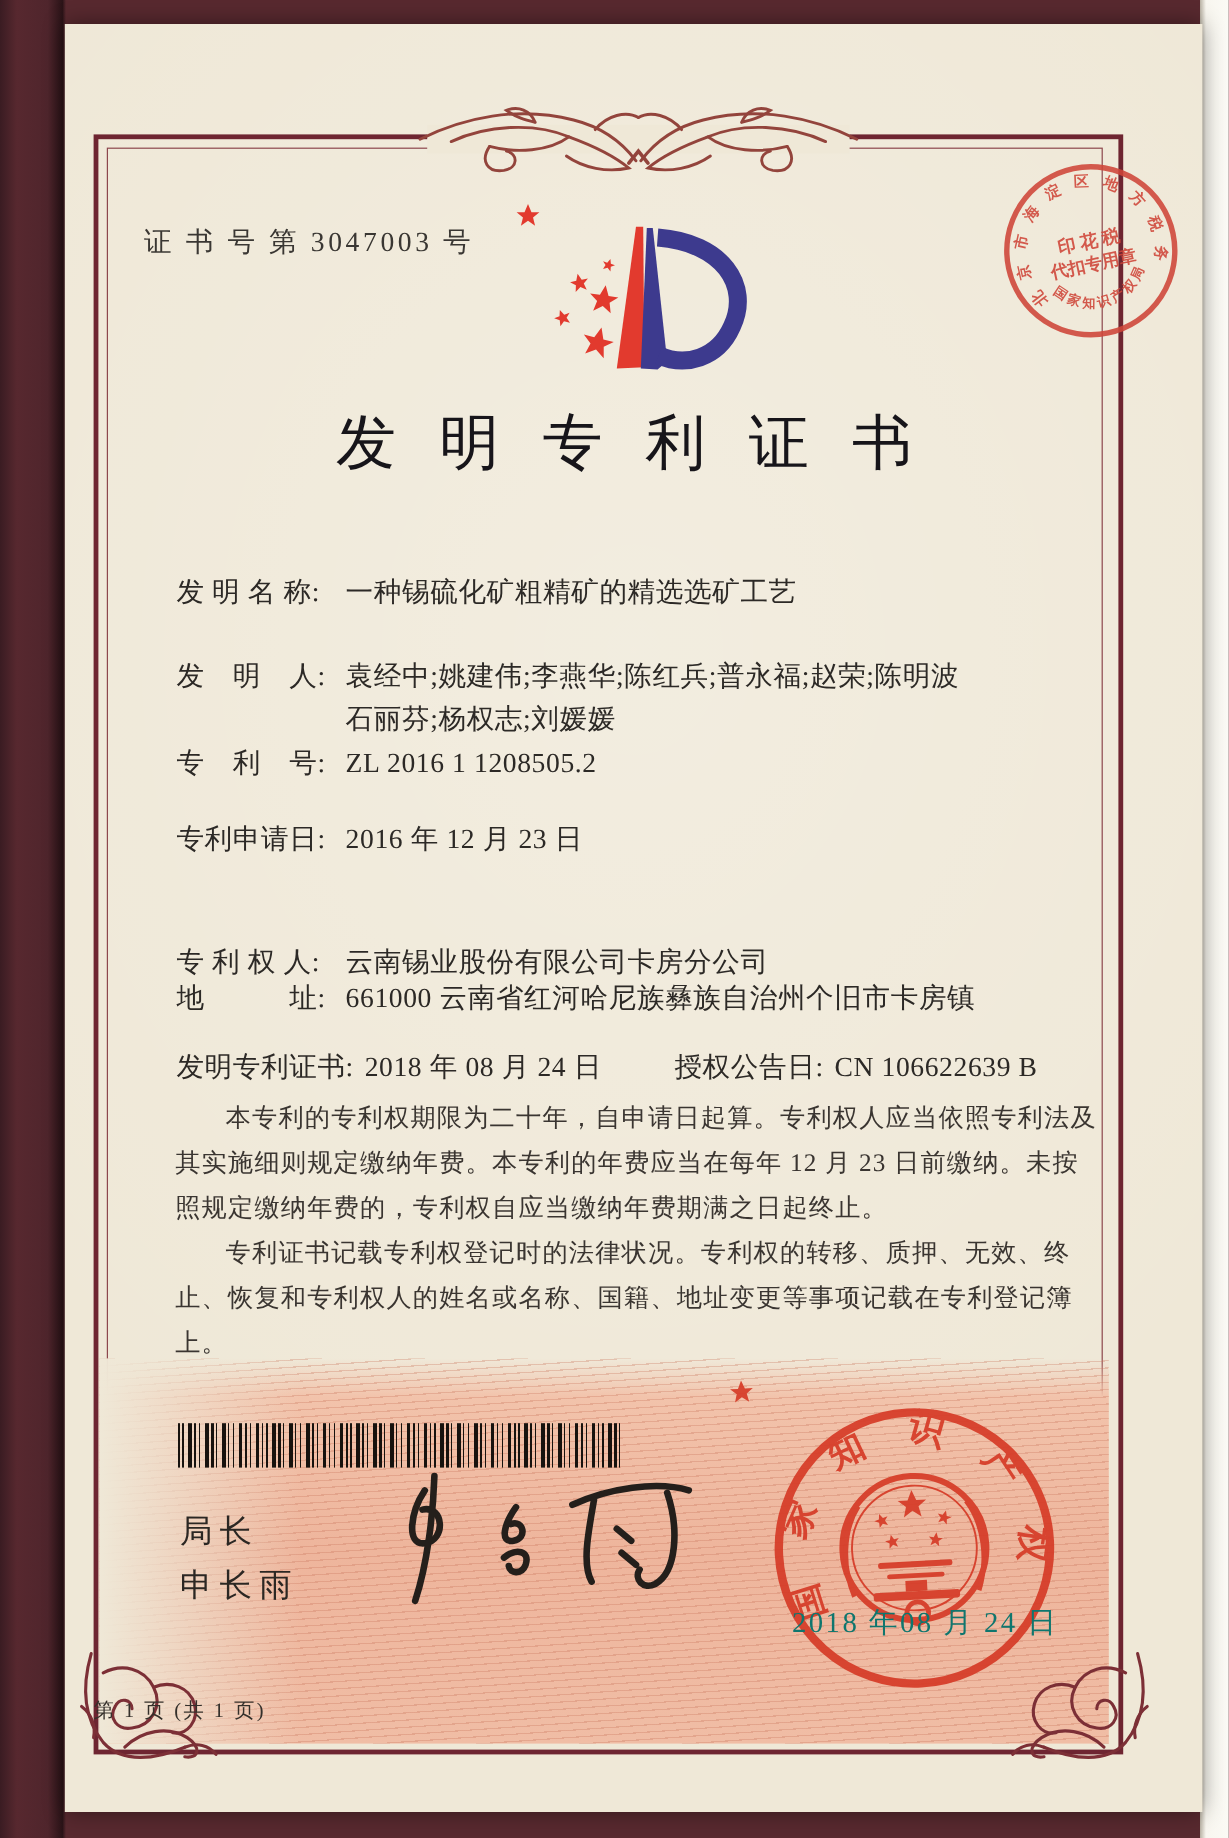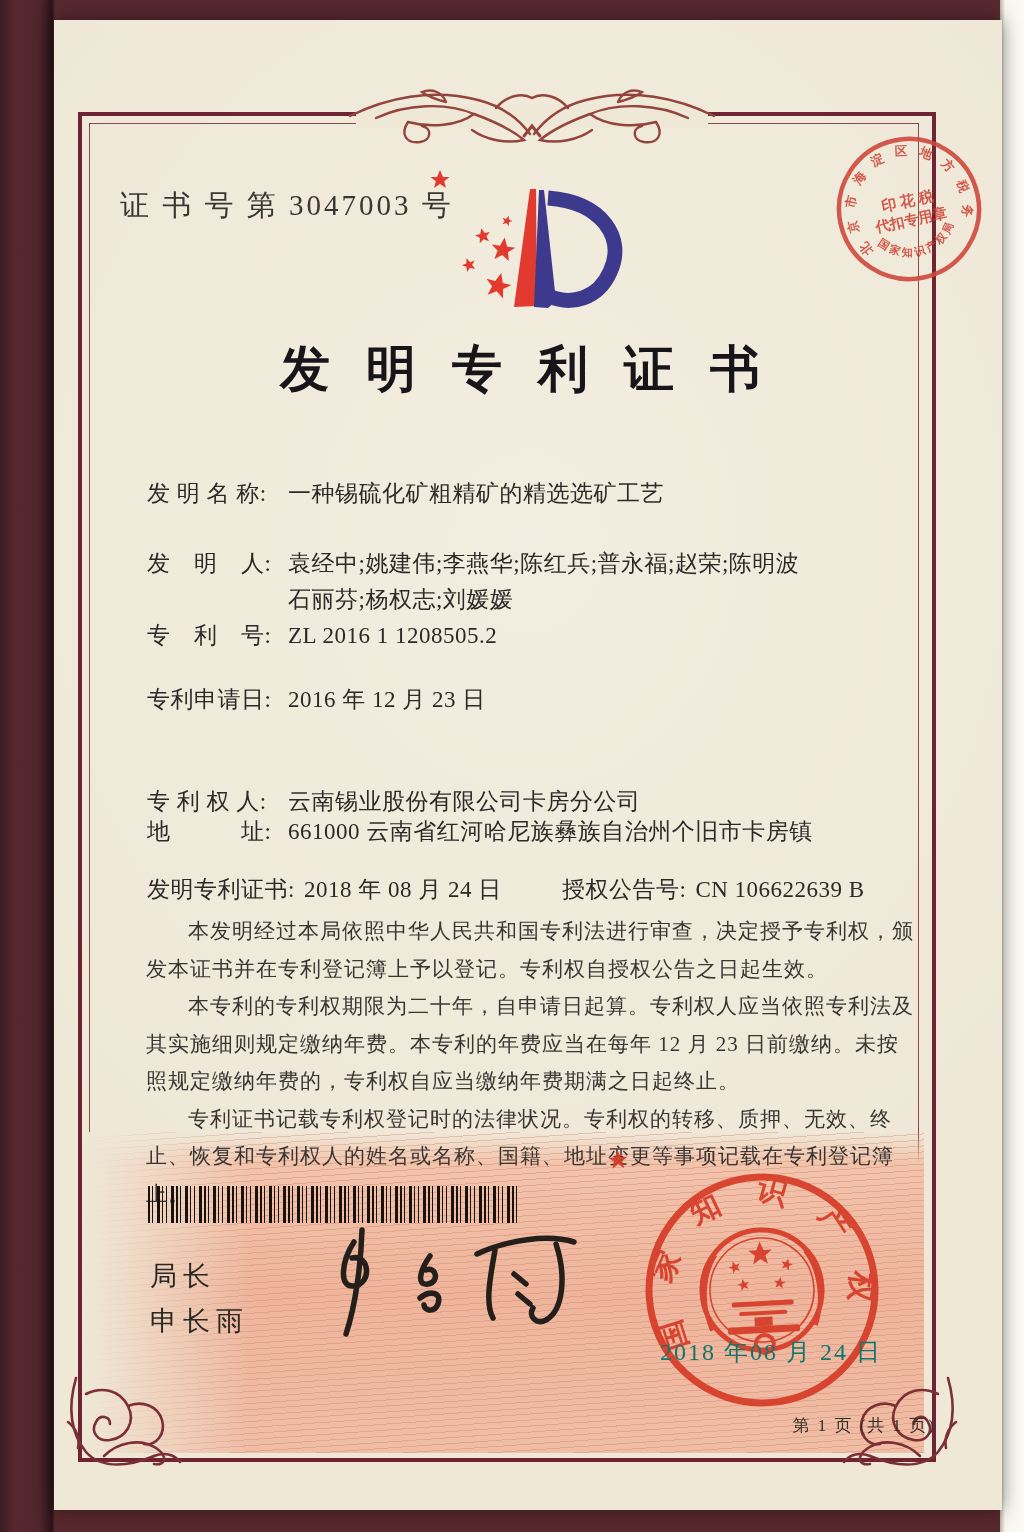--- a/index.html
+++ b/index.html
@@ -19,24 +19,24 @@
   .border-outer{position:absolute;left:78px;top:112px;width:850px;height:1342px;
     border:4px solid #6e2531;}
   .border-inner{position:absolute;left:89px;top:123px;width:828px;height:1320px;
     border:1.5px solid #8d474d;}
   
   .pink-band{position:absolute;left:83px;top:1132px;width:841px;height:321px;z-index:1;
     background:
       linear-gradient(90deg,#efe8d7 0%,rgba(239,232,215,0) 20%),
       repeating-linear-gradient(176deg,rgba(201,117,92,.33) 0 1px,rgba(0,0,0,0) 1px 6px),
       linear-gradient(180deg,rgba(243,200,178,0) 0%,#f2c3ab 10%,#eeb59c 50%,#f0bda5 100%);}
-  .cert-no{position:absolute;left:120px;top:186px;font-size:29px;color:#3a3733;
+  .cert-no{position:absolute;left:120px;top:186px;font-size:23px;color:#3a3733;
     letter-spacing:3px;z-index:3;}
   .title{position:absolute;left:78px;top:336px;width:864px;text-align:center;
-    font-size:50px;font-weight:700;color:#17151a;letter-spacing:36px;padding-left:56px;
+    font-size:50px;font-weight:400;color:#17151a;letter-spacing:36px;padding-left:56px;
     box-sizing:border-box;z-index:3;}
   .field-row{position:absolute;left:147px;font-size:23px;color:#2c2926;z-index:3;
     letter-spacing:.5px;white-space:nowrap;}
   .field-row .lbl{display:inline-block;min-width:132px;}
   .field-row .val{margin-left:9px;}
   .paras{position:absolute;left:146px;top:913px;width:768px;z-index:3;
     font-size:21px;line-height:37.5px;color:#3a3531;letter-spacing:1px;}
   .paras p{margin:0;text-indent:2em;}
   .barcode{position:absolute;left:148px;top:1186px;width:372px;height:37px;z-index:3;
     background:repeating-linear-gradient(90deg,
@@ -45,21 +45,21 @@
       #17120e 9px 12px,rgba(0,0,0,0) 12px 14px,
       #17120e 14px 15px,rgba(0,0,0,0) 15px 18px,
       #17120e 18px 19px,rgba(0,0,0,0) 19px 23px,
       #17120e 23px 26px,rgba(0,0,0,0) 26px 28px);}
   .sig-title{position:absolute;left:150px;top:1258px;font-size:27px;color:#2b2723;
     font-family:Liberation Sans, sans-serif;letter-spacing:6px;z-index:3;}
   .sig-name{position:absolute;left:150px;top:1303px;font-size:27px;color:#2b2723;
     font-family:"Liberation Sans","DejaVu Sans",sans-serif;letter-spacing:6px;z-index:3;}
   .seal-date{position:absolute;left:660px;top:1336px;font-size:24px;color:#0f766e;
     letter-spacing:2px;z-index:5;white-space:nowrap;}
-  .footer{position:absolute;left:78px;top:1414px;width:858px;text-align:right;
+  .footer{position:absolute;left:78px;top:1414px;width:858px;text-align:left;
     font-size:17px;color:#34302b;letter-spacing:2px;z-index:3;}
   svg{position:absolute;overflow:visible;}
   .z2{z-index:2}.z3{z-index:3}.z4{z-index:4}
 </style>
 </head>
 <body>
 
 <div class="page-edge"></div>
 <div class="paper"></div>
 <div class="pink-band"></div>
@@ -162,25 +162,24 @@
 <div class="field-row" style="top:786px">
   <span class="lbl">专 利 权 人:</span><span class="val">云南锡业股份有限公司卡房分公司</span>
 </div>
 <div class="field-row" style="top:816px">
   <span class="lbl">地　　　址:</span><span class="val">661000 云南省红河哈尼族彝族自治州个旧市卡房镇</span>
 </div>
 <div class="field-row" style="top:874px">
   <span class="lbl">发明专利证书:</span><span class="val">2018 年 08 月 24 日</span>
 </div>
 <div class="field-row" style="top:874px;left:562px">
-  <span>授权公告号:</span><span class="val">CN 106622639 B</span>
+  <span>授权公告日:</span><span class="val">CN 106622639 B</span>
 </div>
 
 <div class="paras">
-  <p>本发明经过本局依照中华人民共和国专利法进行审查，决定授予专利权，颁发本证书并在专利登记簿上予以登记。专利权自授权公告之日起生效。</p>
   <p>本专利的专利权期限为二十年，自申请日起算。专利权人应当依照专利法及其实施细则规定缴纳年费。本专利的年费应当在每年 12 月 23 日前缴纳。未按照规定缴纳年费的，专利权自应当缴纳年费期满之日起终止。</p>
   <p>专利证书记载专利权登记时的法律状况。专利权的转移、质押、无效、终止、恢复和专利权人的姓名或名称、国籍、地址变更等事项记载在专利登记簿上。</p>
 </div>
 
 <div class="barcode"></div>
 
 <div class="sig-title">局长</div>
 <div class="sig-name">申长雨</div>
 
 <svg class="z4" style="left:292px;top:1222px;" width="310" height="130" viewBox="0 0 310 130">

